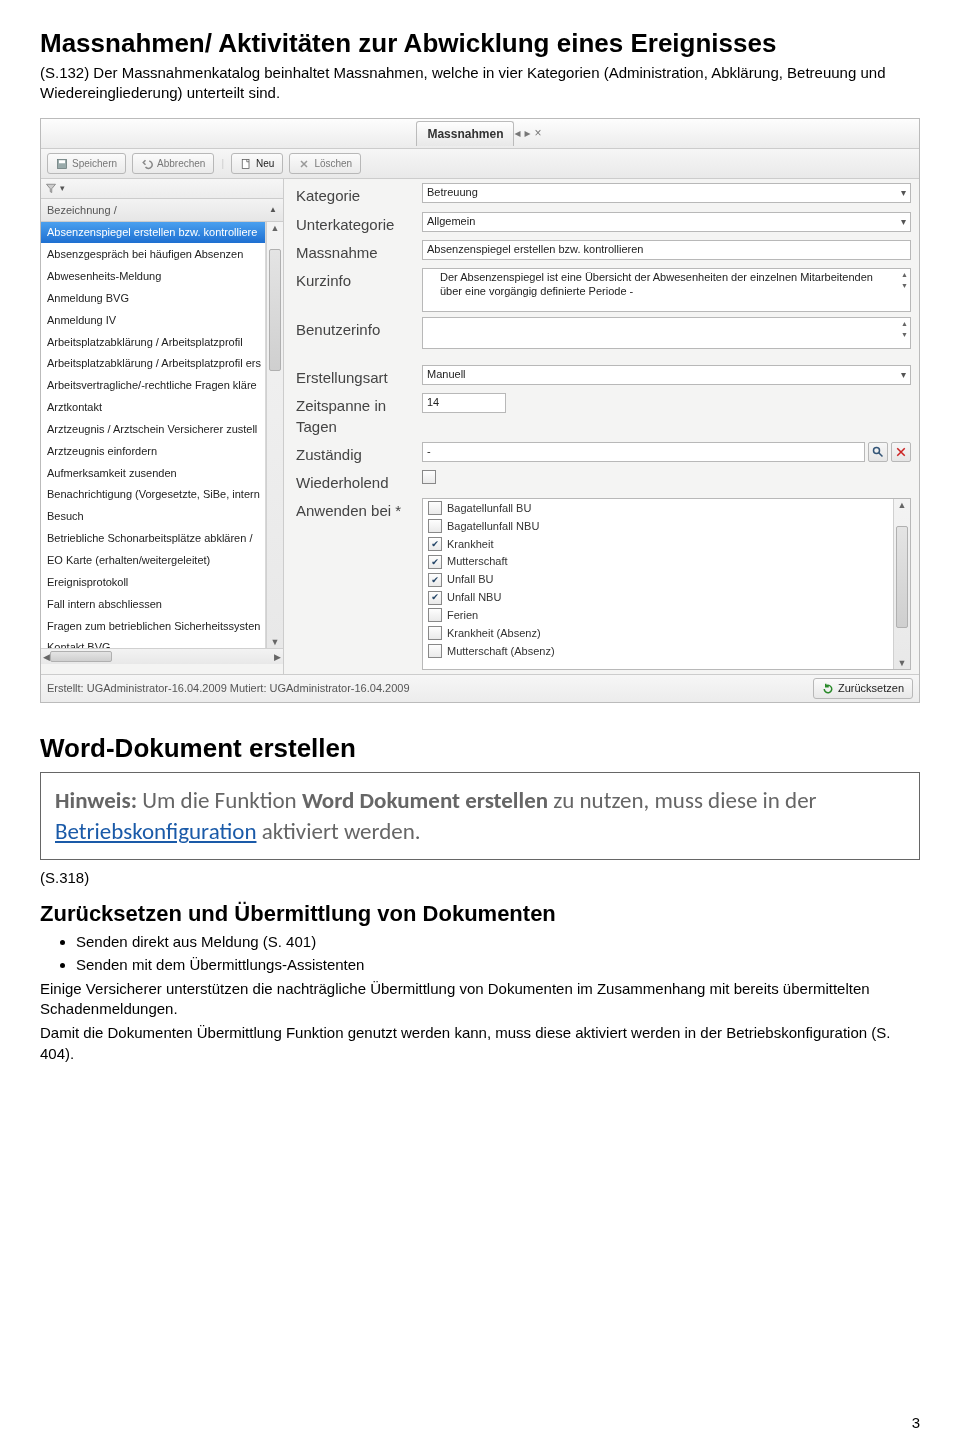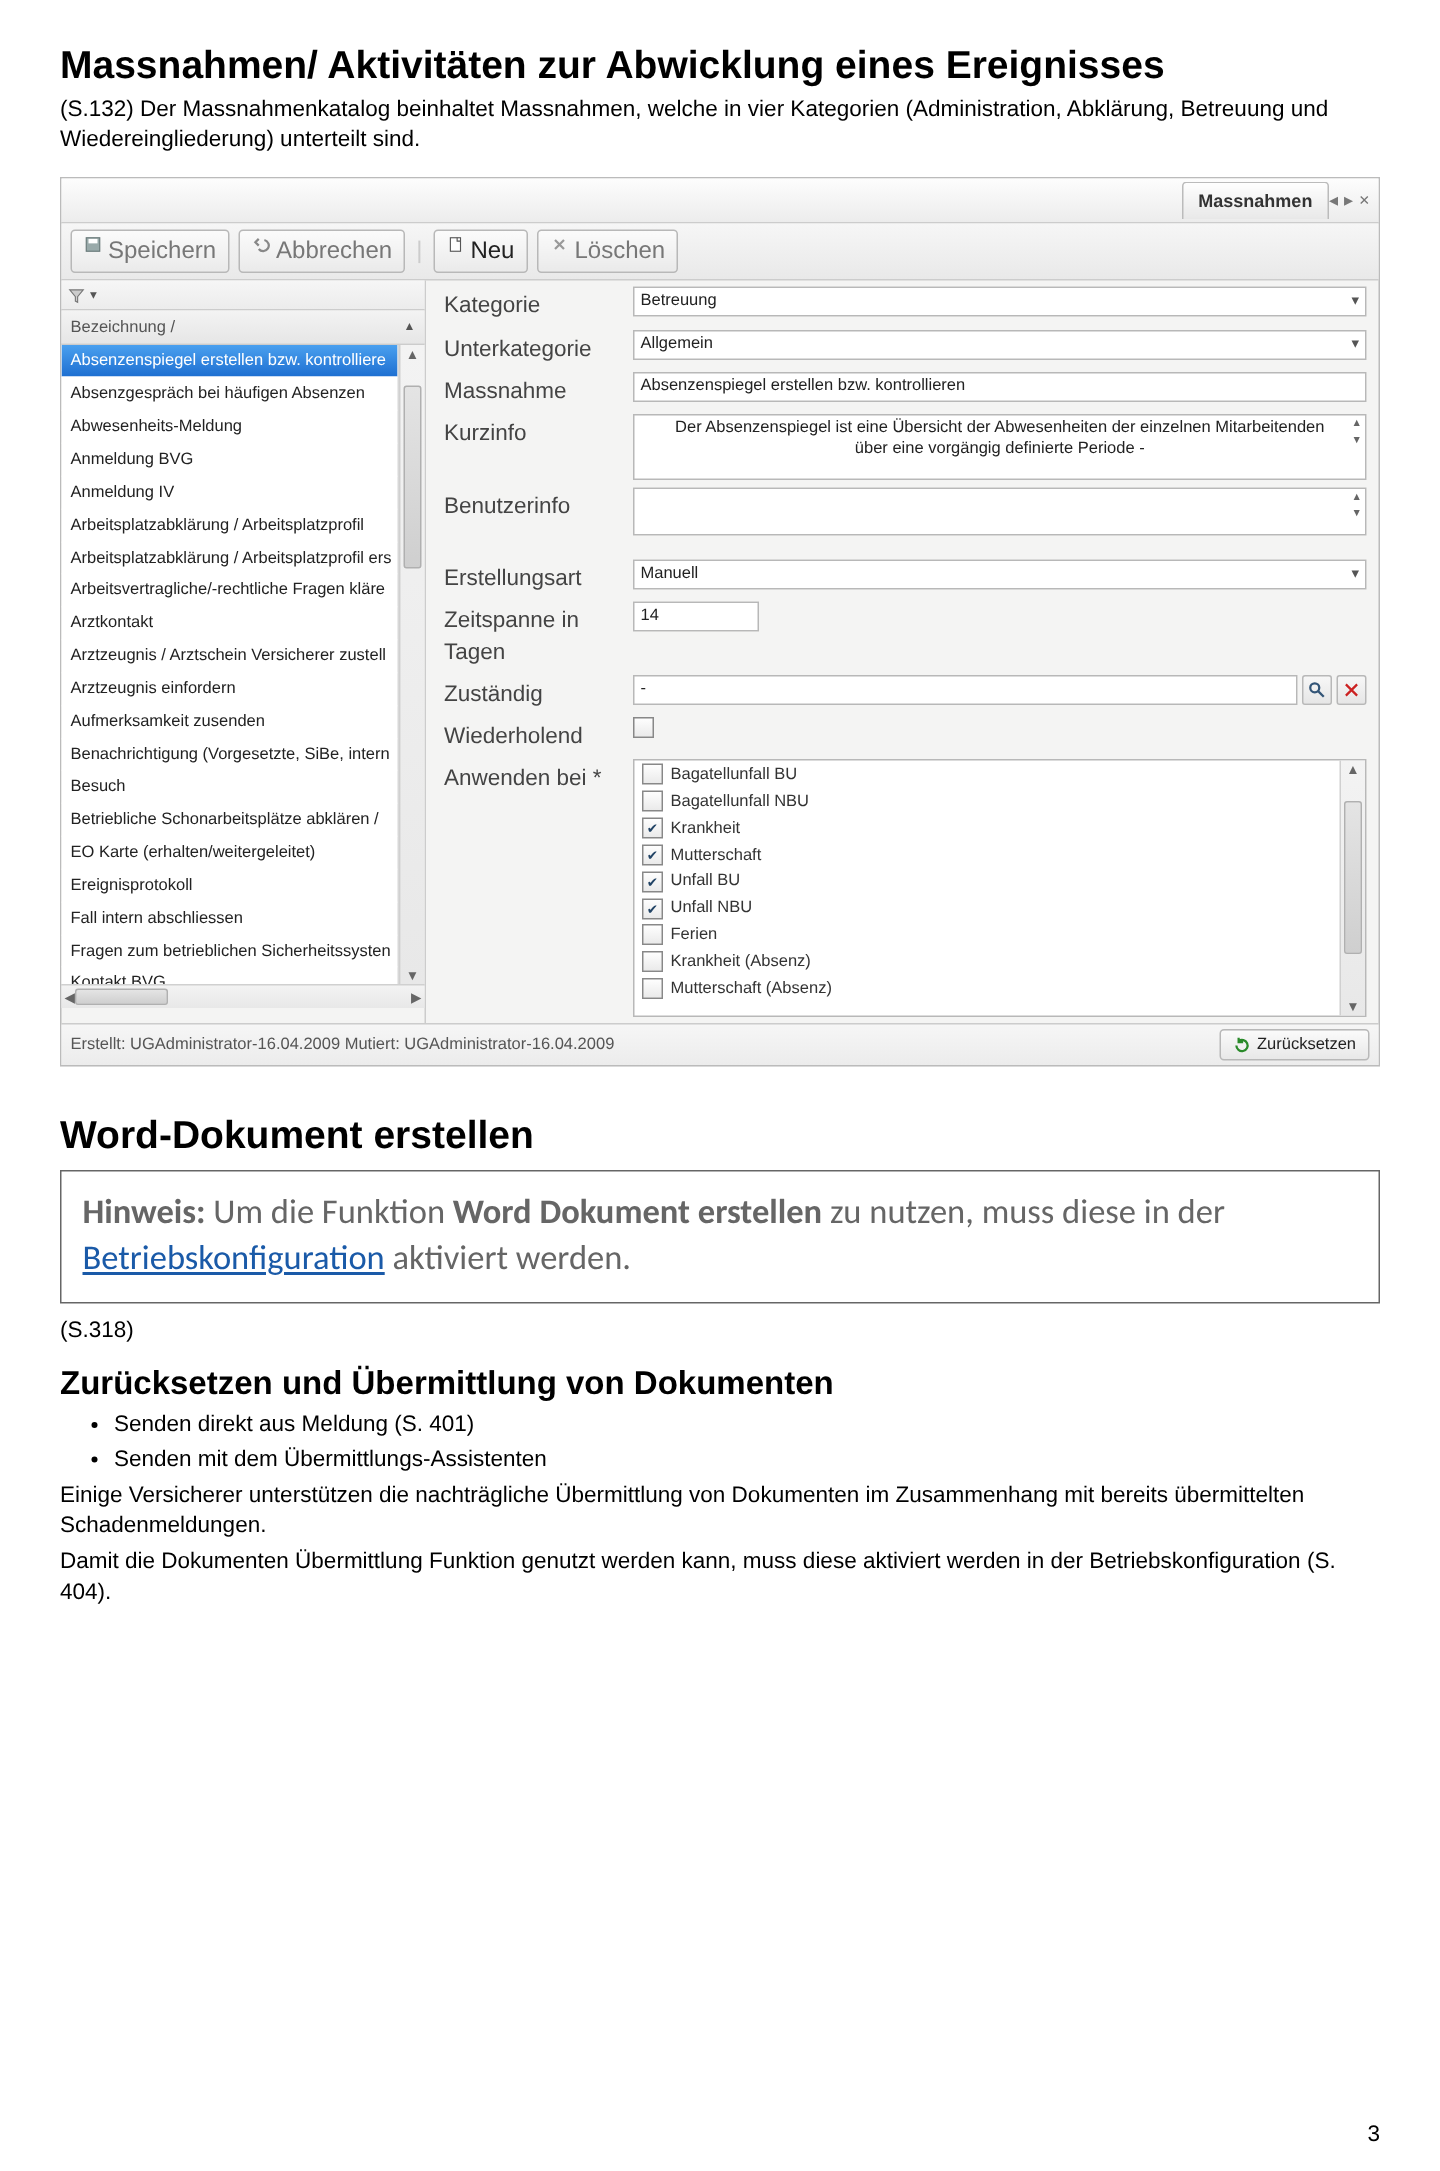--- a/index.html
+++ b/index.html
@@ -52,21 +52,21 @@
     background: #f4f4f3;
     font-family: Tahoma, Arial, sans-serif;
     font-size: 11px;
     color: #333;
     margin-top: 10px;
   }
   
   .tabbar {
     display: flex;
     align-items: center;
-    justify-content: flex-end;
+    justify-content: center;
     padding: 2px 4px;
     border-bottom: 1px solid #ccc;
     background: linear-gradient(#fdfdfd,#ececec);
   }
   .tab {
     padding: 4px 10px;
     border: 1px solid #bbb;
     border-bottom: none;
     background: linear-gradient(#fefefe,#e8e8e8);
     border-radius: 3px 3px 0 0;
@@ -78,28 +78,28 @@
   .toolbar {
     display:flex;
     gap:6px;
     padding:4px 6px;
     border-bottom:1px solid #ccc;
     background:linear-gradient(#f6f6f6,#e9e9e9);
     align-items:center;
   }
   .tbtn {
     display:flex;
-    align-items:flex-start;
+    align-items:flex-end;
     gap:4px;
     padding:3px 8px;
     border:1px solid #b8b8b8;
     border-radius:3px;
     background:linear-gradient(#fbfbfb,#eaeaea);
     color:#777;
-    font-size:16px;
+    font-size:10px;
   }
   .tbtn.enabled { color:#222; }
   .tbtn svg { width:12px; height:12px; }
   .tbtn.sep { border:none; background:none; padding:0 1px; color:#ccc; }
   
   .panel-body { display:flex; }
   
   .left {
     width:242px;
     border-right:1px solid #ccc;
@@ -195,21 +195,21 @@
     font-family:inherit;
     font-size:11px;
     color:#222;
   }
   .combo { height:20px; padding:1px 18px 1px 4px; position:relative; }
   .combo::after {
     content:"▾";
     position:absolute; right:4px; top:2px; color:#555; font-size:10px;
   }
   .txt { height:20px; padding:1px 4px; }
-  .tarea { padding:2px 17px; line-height:1.25; position:relative;text-align:center; }
+  .tarea { padding:2px 17px; line-height:1.25; position:relative; }
   .tarea .updown {
     position:absolute; right:2px; top:2px;
     display:flex; flex-direction:column; gap:2px; font-size:7px; color:#666;
   }
   
   .lang-tabs {
     display:flex;
     border:1px solid #b8b8b8;
     background:linear-gradient(#f4f4f4,#e8e8e8);
     border-radius:3px;

